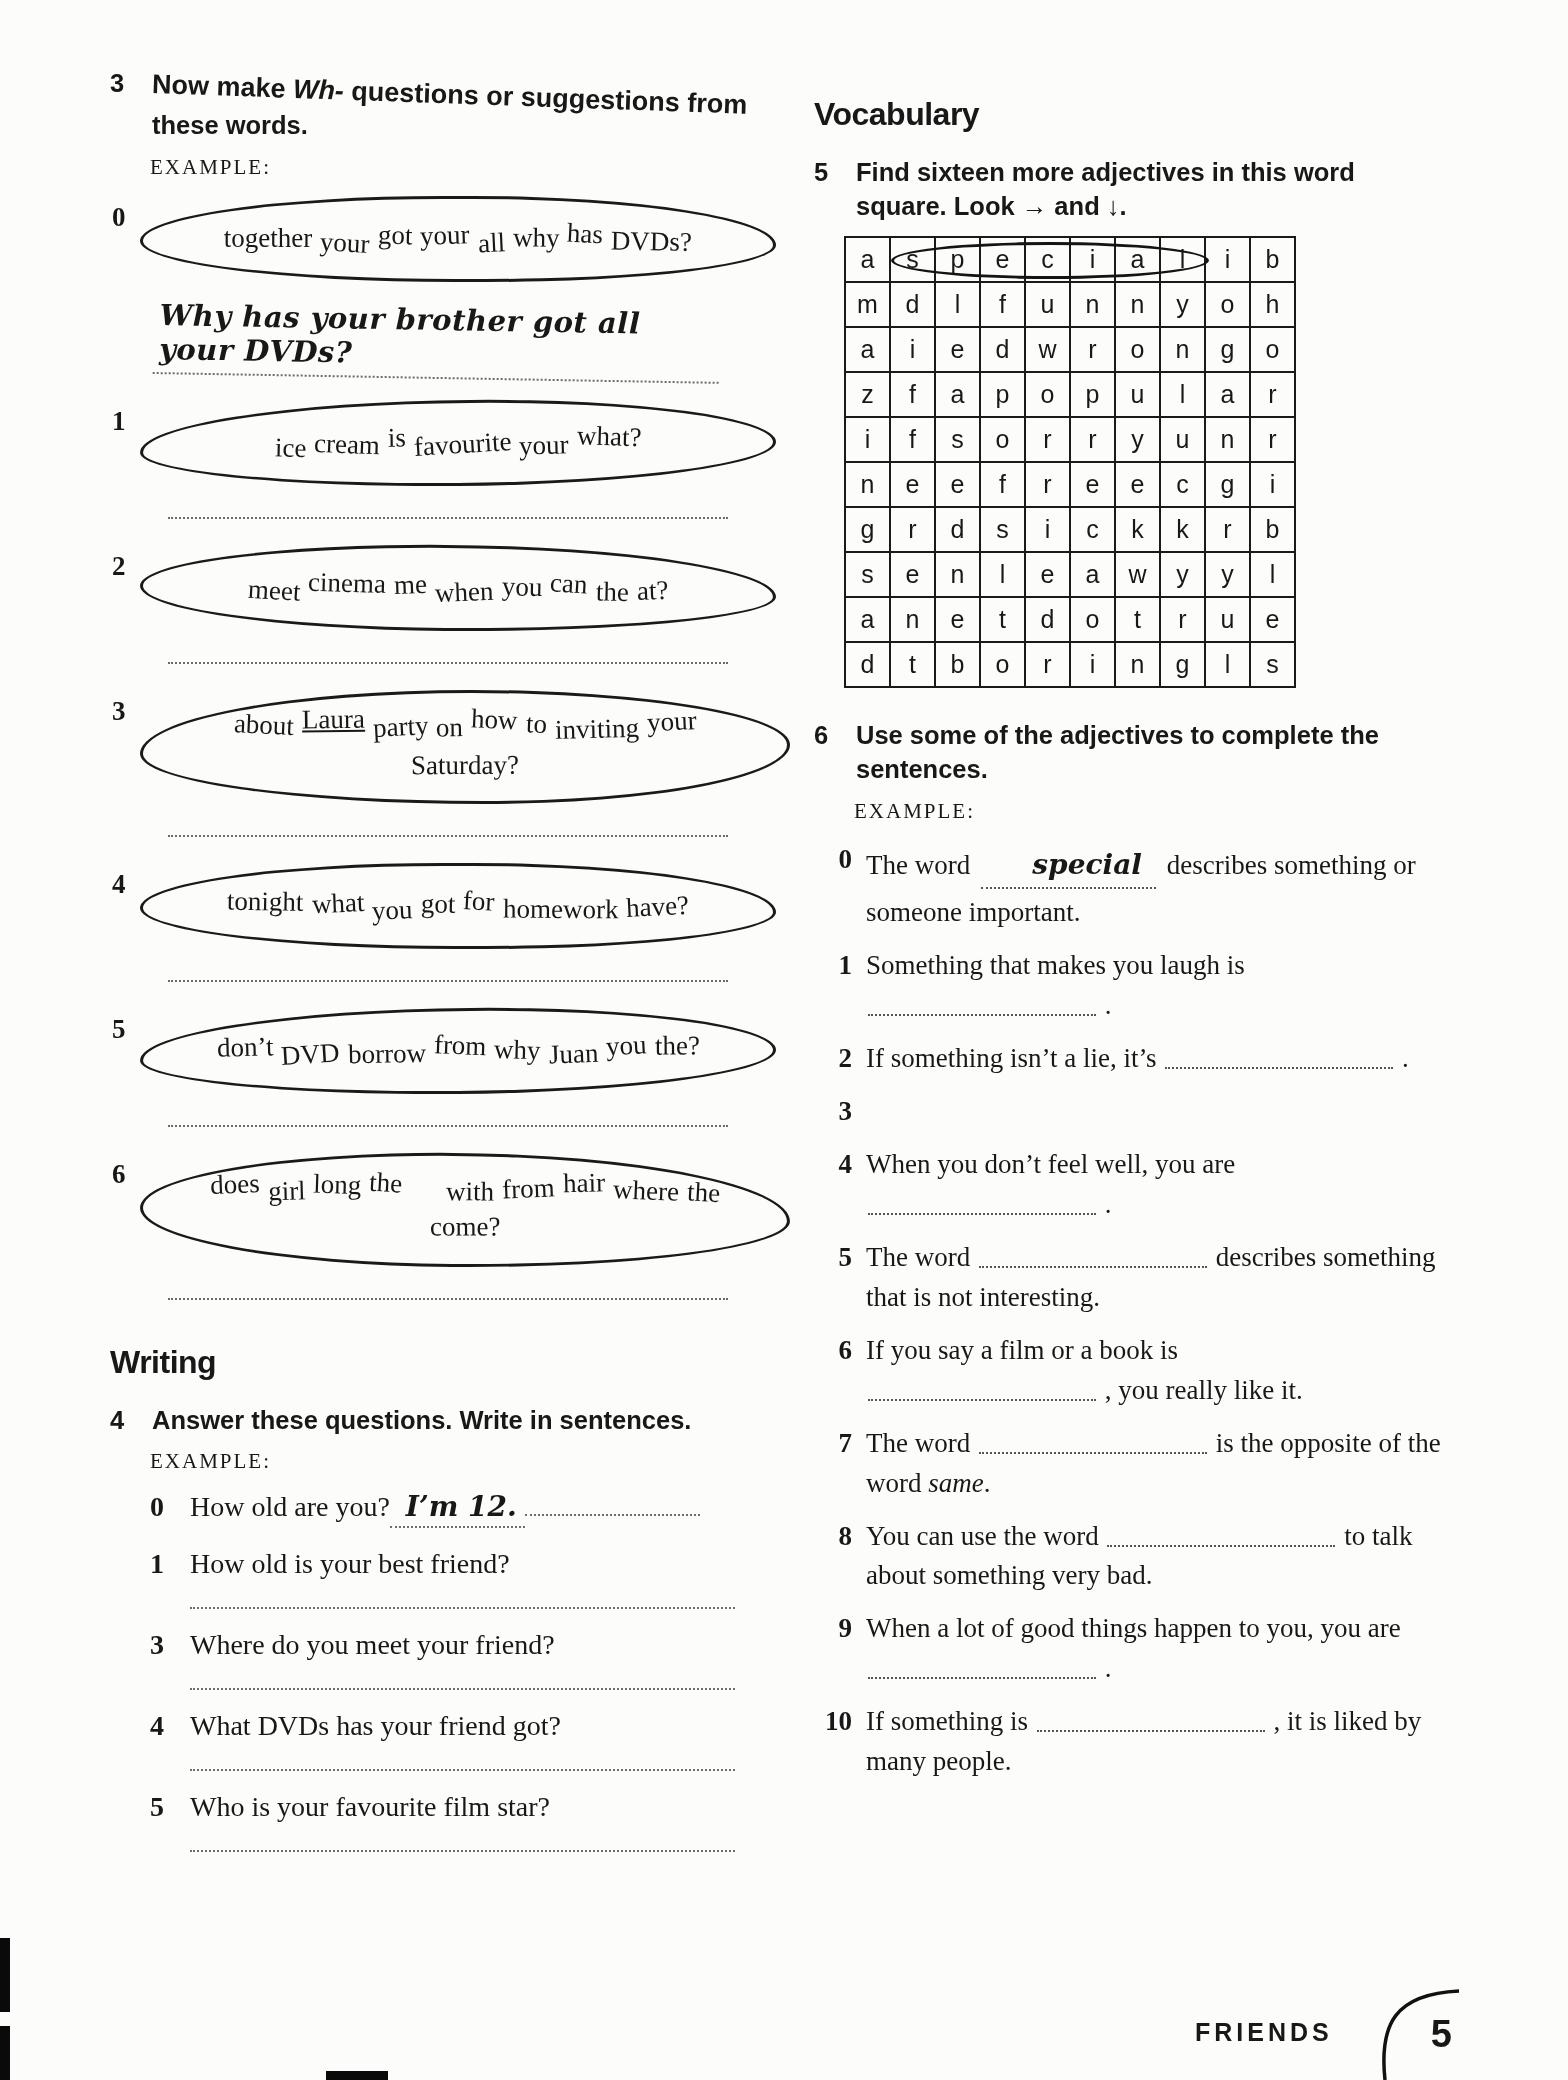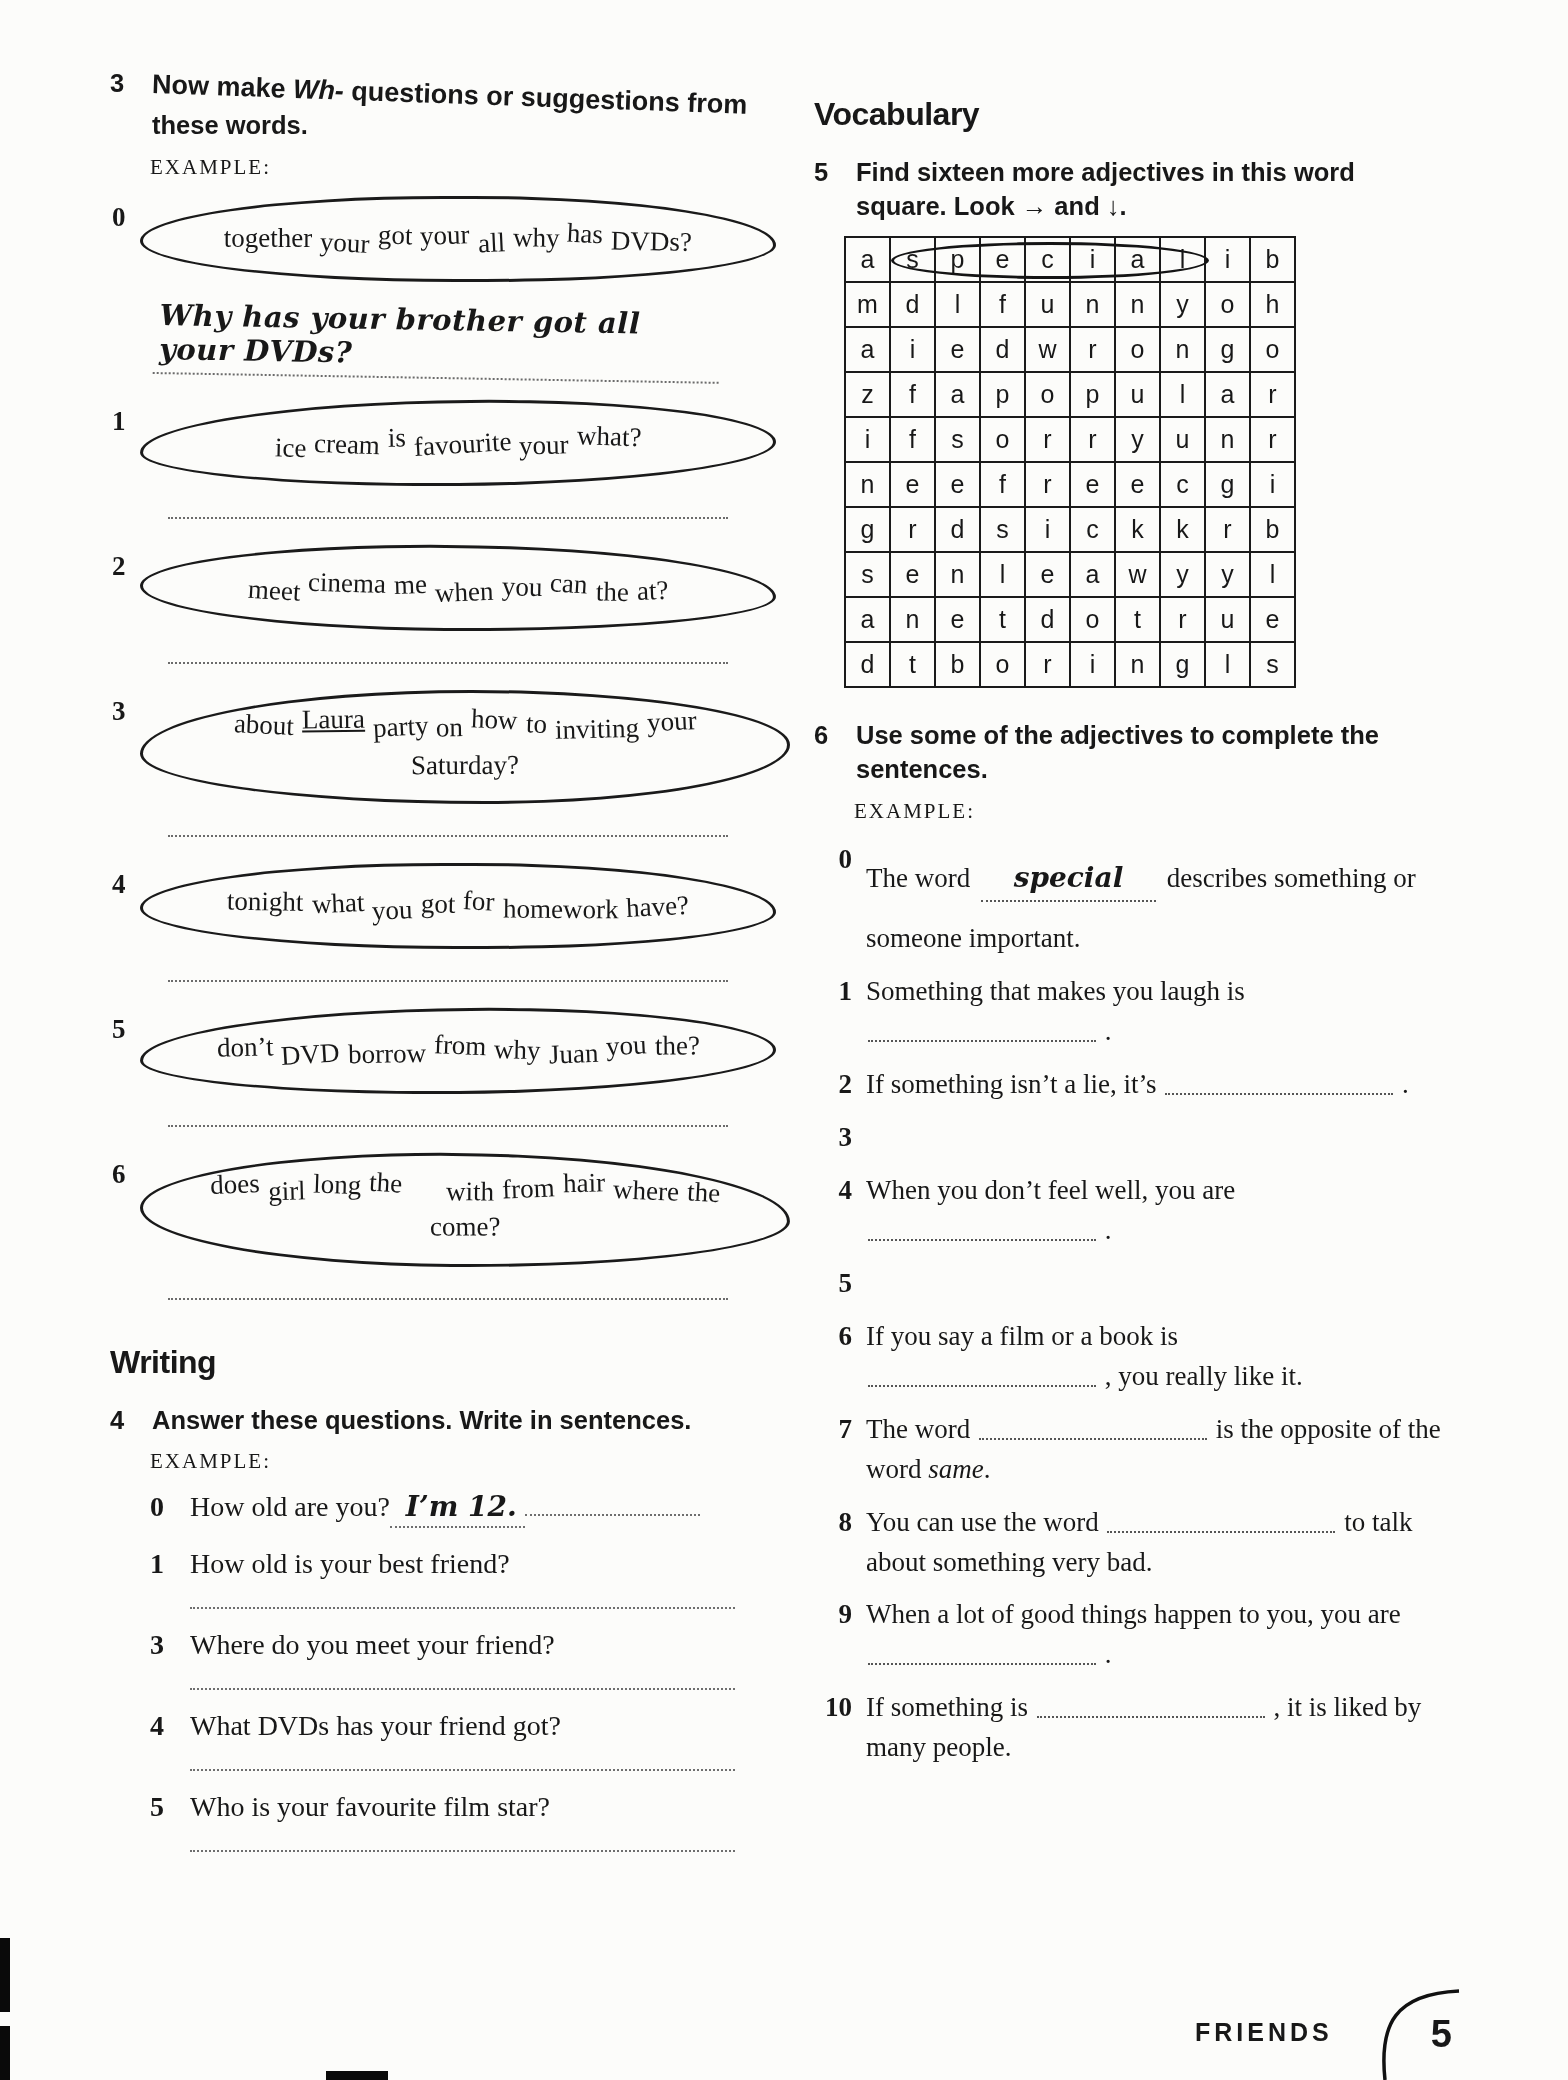--- a/index.html
+++ b/index.html
@@ -72,22 +72,22 @@
 
   
   .ex6-item { display:flex; margin-bottom:13px; font-size:27px; line-height:1.48; }
   .ex6-num  { flex:none; width:38px; text-align:right; margin-right:14px; font-weight:bold; }
   .ex6-text { flex:1; max-width:578px; }
   .blank {
     display:inline-block; width:228px; height:1em;
     border-bottom:2.2px dotted #555; margin:0 2px -2px 2px; vertical-align:baseline;
   }
   .hw-inline {
-    display:inline-block; min-width:175px; text-align:center; font-size:28px;
-    border-bottom:2.2px dotted #555; padding:0 14px 2px; margin:17px 4px;
+    display:inline-block; min-width:175px; text-align:right; font-size:28px;
+    border-bottom:2.2px dotted #555; padding:0 14px 2px; margin:4px 4px;
   }
   .it { font-style:italic; }
 
   
   .footer { position:absolute; left:1195px; top:1984px; display:flex; align-items:center; }
   .friends { font-family:"Liberation Sans", sans-serif; font-weight:bold; font-size:25px; letter-spacing:4px; }
   .curve { margin-left:22px; display:block; }
   .pnum { font-family:"Liberation Sans", sans-serif; font-weight:bold; font-size:38px; margin-left:-34px; padding-top:4px; }
 
   
@@ -376,20 +376,21 @@
         </div>
         <div class="ex6-item">
           <span class="ex6-num">3</span>
         </div>
         <div class="ex6-item">
           <span class="ex6-num">4</span>
           <span class="ex6-text"><span>When you don’t feel well, you are</span><br><span class="blank"></span><span> .</span></span>
         </div>
         <div class="ex6-item">
           <span class="ex6-num">5</span>
+          <span class="ex6-text"><span>The word </span><span class="blank"></span><span> describes something that is not interesting.</span></span>
         </div>
         <div class="ex6-item">
           <span class="ex6-num">6</span>
           <span class="ex6-text"><span>If you say a film or a book is</span><br><span class="blank"></span><span> , you really like it.</span></span>
         </div>
         <div class="ex6-item">
           <span class="ex6-num">7</span>
           <span class="ex6-text"><span>The word </span><span class="blank"></span><span> is the opposite of the word </span><span class="it">same</span><span>.</span></span>
         </div>
         <div class="ex6-item">

